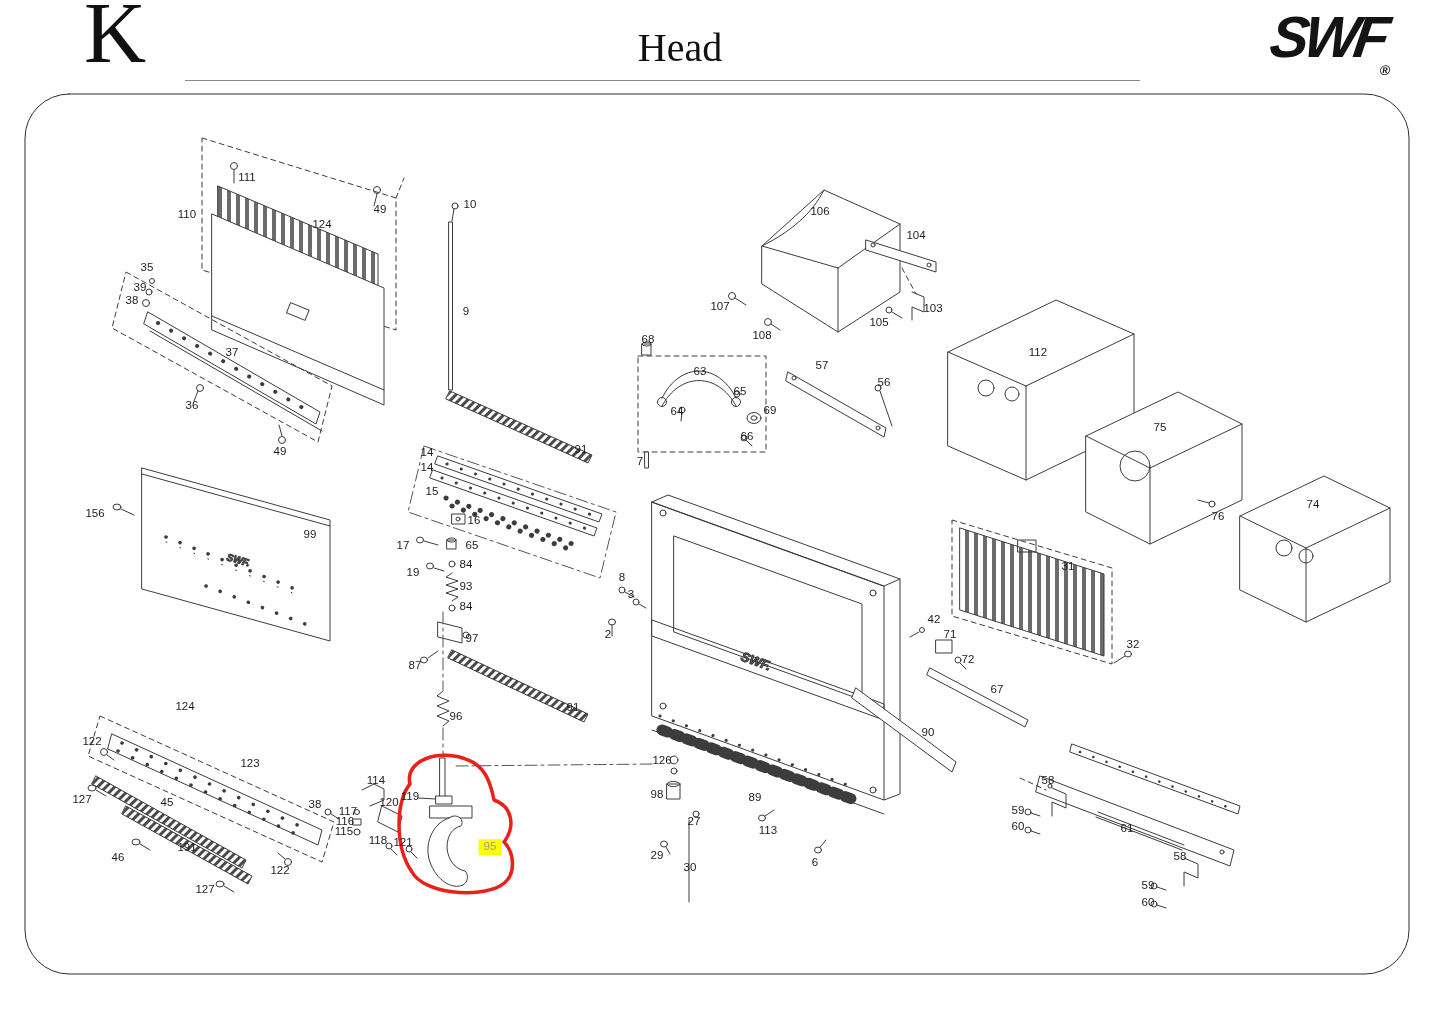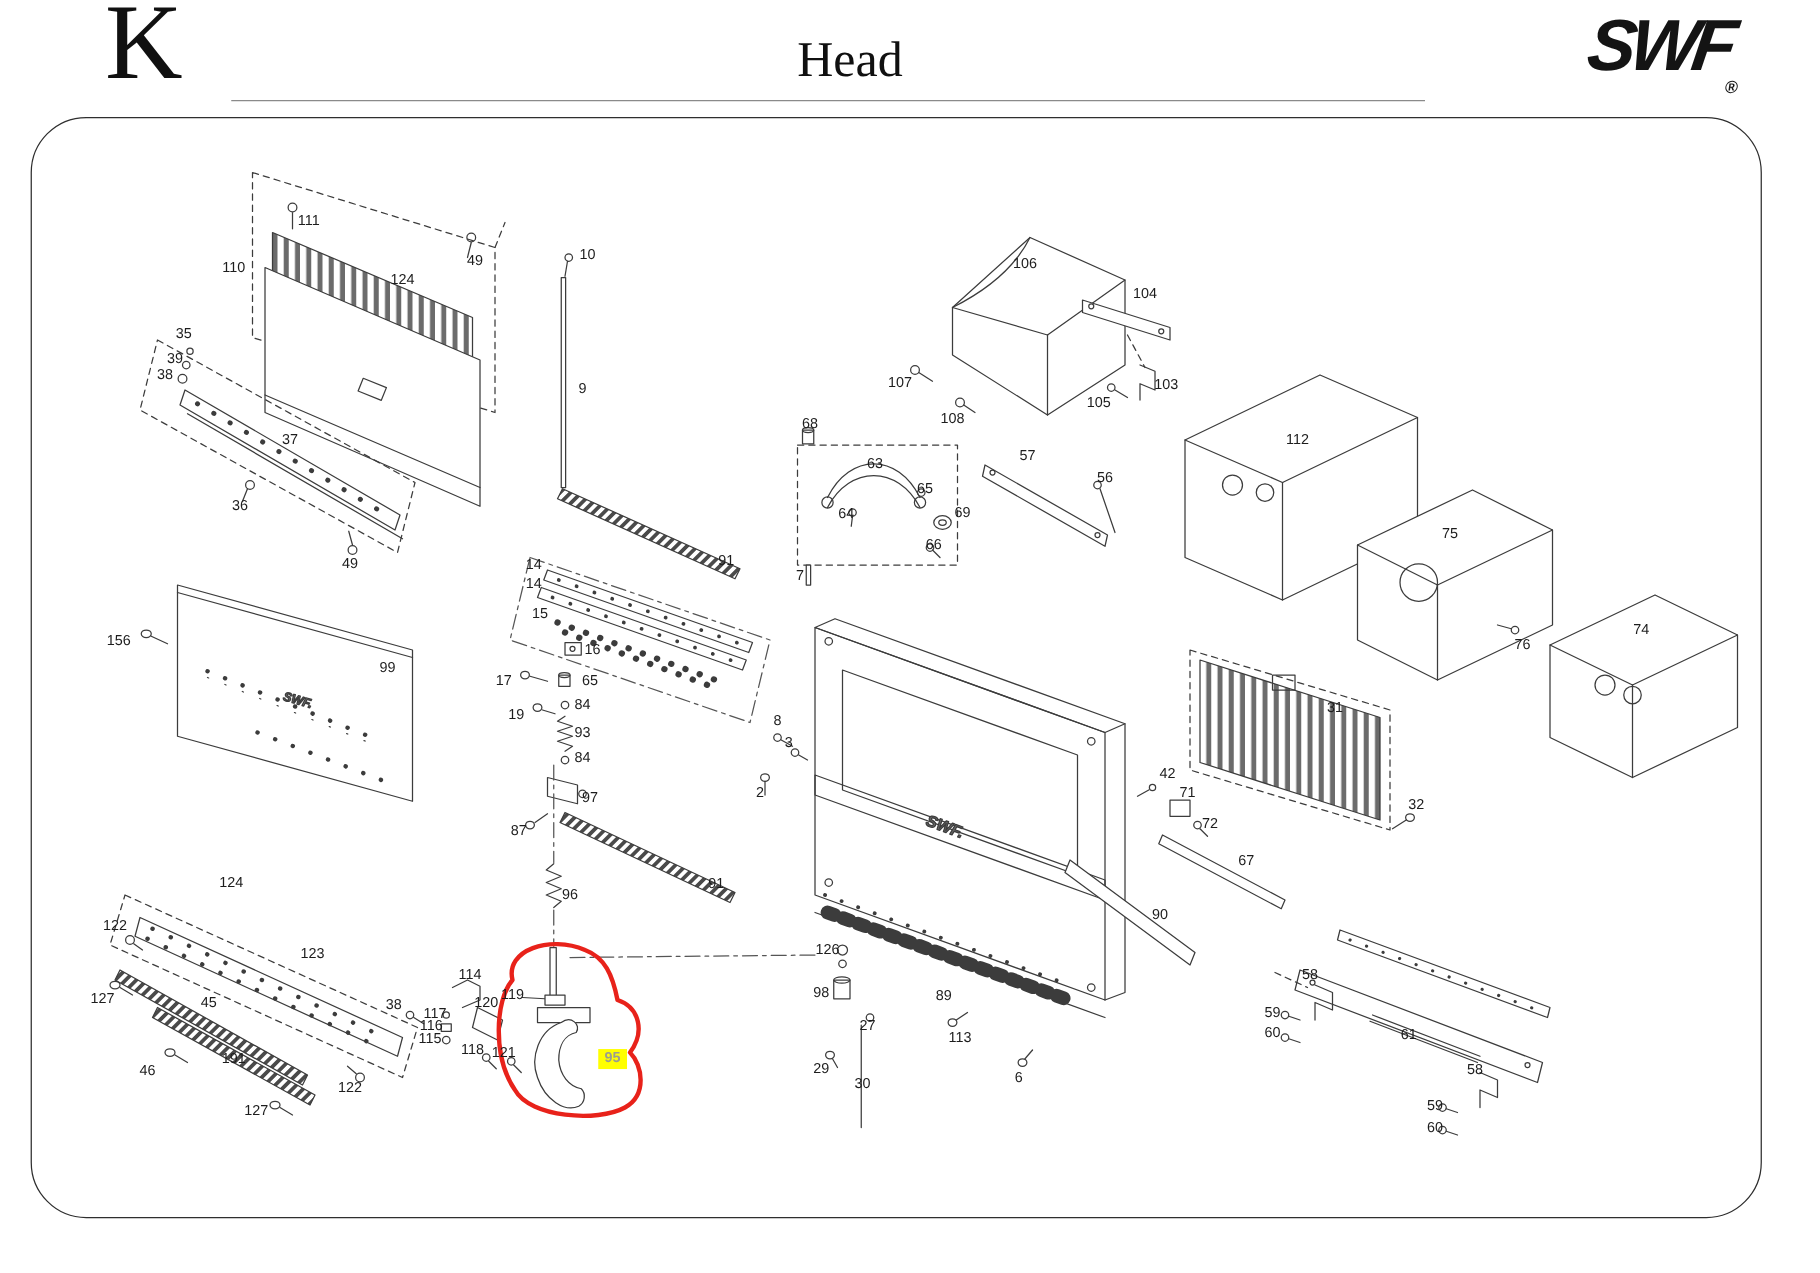--- a/index.html
+++ b/index.html
@@ -17,21 +17,21 @@
     font-family:"Liberation Serif",serif;font-size:40px;color:#101010}
   .hdr-rule{position:absolute;left:185px;top:80px;width:955px;border-top:1.5px solid #8a8a8a;height:0}
   .logo{position:absolute;right:62px;top:8px;font-weight:bold;font-style:italic;
     font-size:58px;letter-spacing:-5px;transform:skewX(-8deg);color:#141414;line-height:1}
   .logo .reg{font-size:14px;letter-spacing:0;font-style:normal;vertical-align:-18px}
 
   
   #labels-layer{position:absolute;inset:0;pointer-events:none}
   .plabel{position:absolute;transform:translate(-50%,-50%);font-size:11.5px;color:#1d1d1d;
     white-space:nowrap;line-height:1}
-  .plabel.hl{padding:2px 5px;color:#9a9d8f;font-weight:bold}
+  .plabel.hl{padding:2px 5px;color:#9a9d8f;font-weight:normal}
 
   .swfmark{font:italic bold 10px "Liberation Sans",sans-serif;fill:#777}
   .swfmark2{font:italic bold 13px "Liberation Sans",sans-serif;fill:#666}
 </style>
 </head>
 <body>
 
 <div id="stage">
 
   <div class="hdr-k">K</div>

